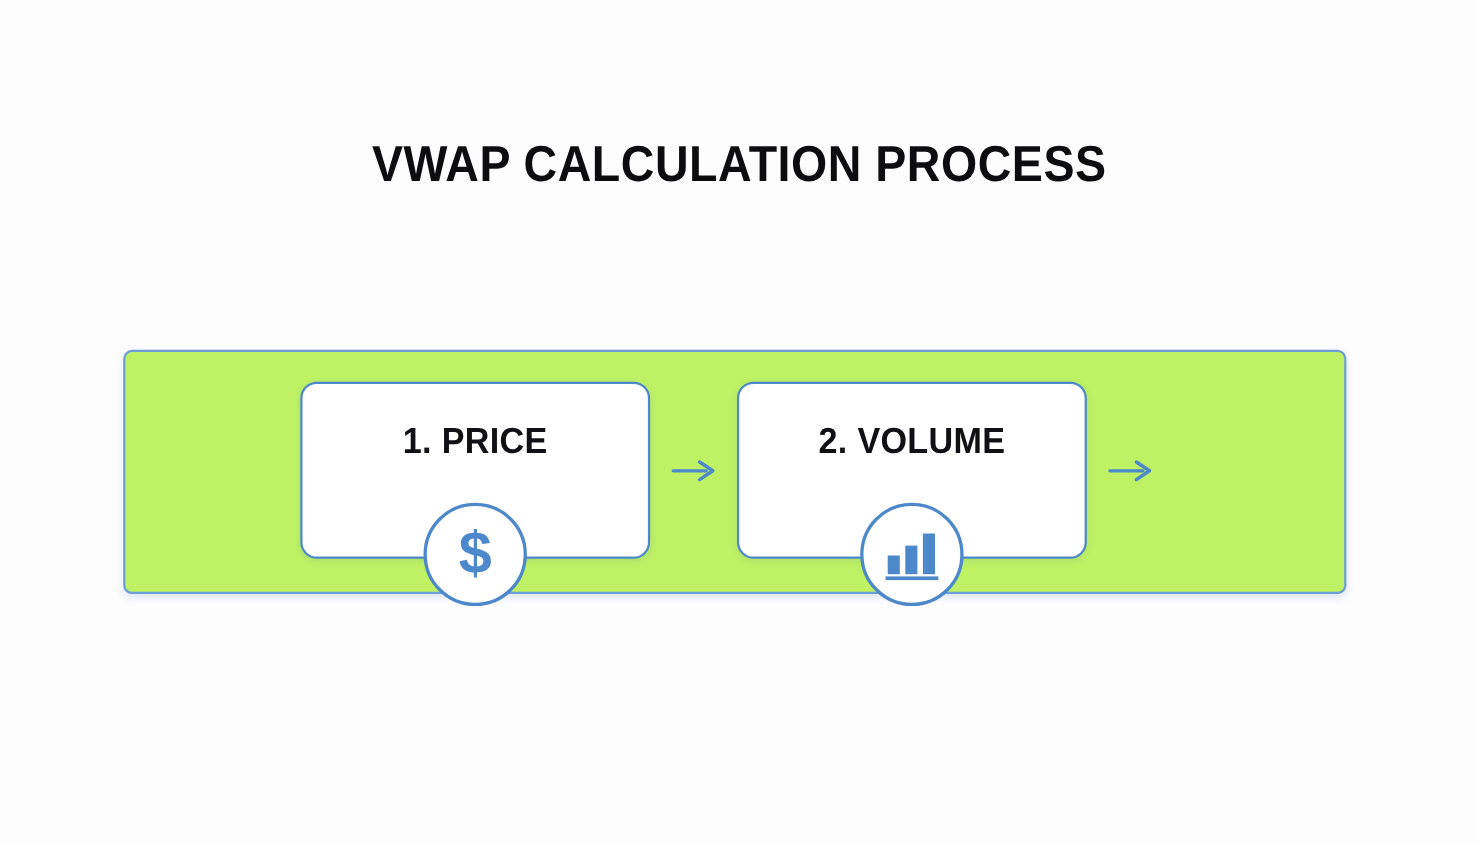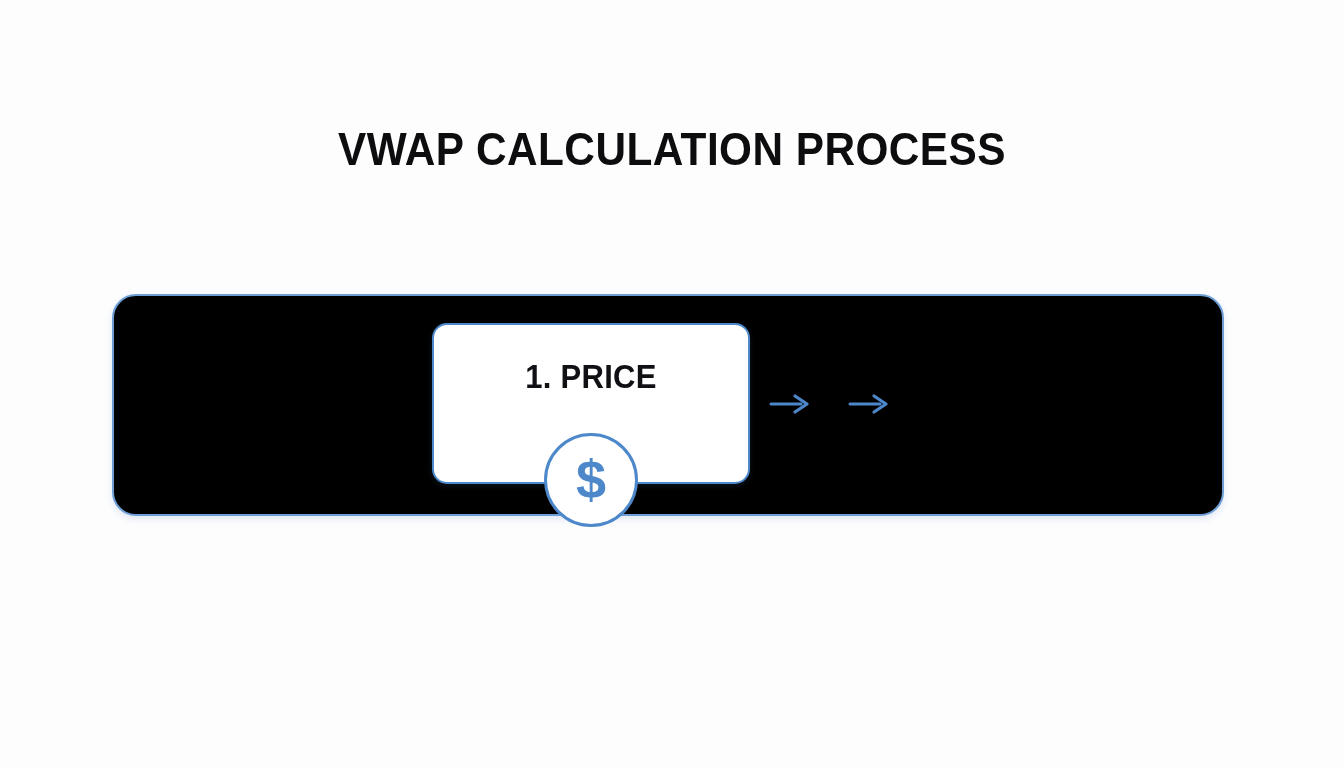--- a/index.html
+++ b/index.html
@@ -30,27 +30,27 @@
     color: #0d0d0f;
     transform: scaleX(0.92);
     transform-origin: center center;
     white-space: nowrap;
   }
 
   
   #flow-container {
     position: absolute;
     left: 112px;
-    top: 294px;
+    top: 318px;
     width: 1112px;
     height: 222px;
     box-sizing: border-box;
-    background: #000000;
+    background: #bef264;
     border: 2.5px solid #6d9fd6;
-    border-radius: 24px;
+    border-radius: 8px;
     box-shadow: 0 3px 7px rgba(90,130,185,0.18);
   }
 
   #steps-row {
     position: absolute;
     left: 0;
     top: 0;
     width: 1112px;
     height: 222px;
     display: flex;
@@ -145,20 +145,33 @@
 
     <div class="arrow-connector">
       <span>
         <svg width="42" height="26" viewBox="0 0 42 26">
           <path d="M2 13 H32" stroke="#4d88ca" stroke-width="3" fill="none" stroke-linecap="round"></path>
           <path d="M26 5 L38 13 L26 21" stroke="#4d88ca" stroke-width="3.2" fill="none" stroke-linecap="round" stroke-linejoin="round"></path>
         </svg>
       </span>
     </div>
 
+    <div class="step-card">
+      <div class="step-label">2. VOLUME</div>
+      <div class="icon-badge">
+        <span>
+          <svg width="54" height="50" viewBox="0 0 54 50">
+            <rect x="5" y="26" width="11" height="17" fill="#4d88ca"></rect>
+            <rect x="21" y="17" width="11" height="26" fill="#4d88ca"></rect>
+            <rect x="37" y="6" width="11" height="37" fill="#4d88ca"></rect>
+            <rect x="3" y="45" width="48" height="3.4" fill="#4d88ca"></rect>
+          </svg>
+        </span>
+      </div>
+    </div>
 
     <div class="arrow-connector">
       <span>
         <svg width="42" height="26" viewBox="0 0 42 26">
           <path d="M2 13 H32" stroke="#4d88ca" stroke-width="3" fill="none" stroke-linecap="round"></path>
           <path d="M26 5 L38 13 L26 21" stroke="#4d88ca" stroke-width="3.2" fill="none" stroke-linecap="round" stroke-linejoin="round"></path>
         </svg>
       </span>
     </div>
 

